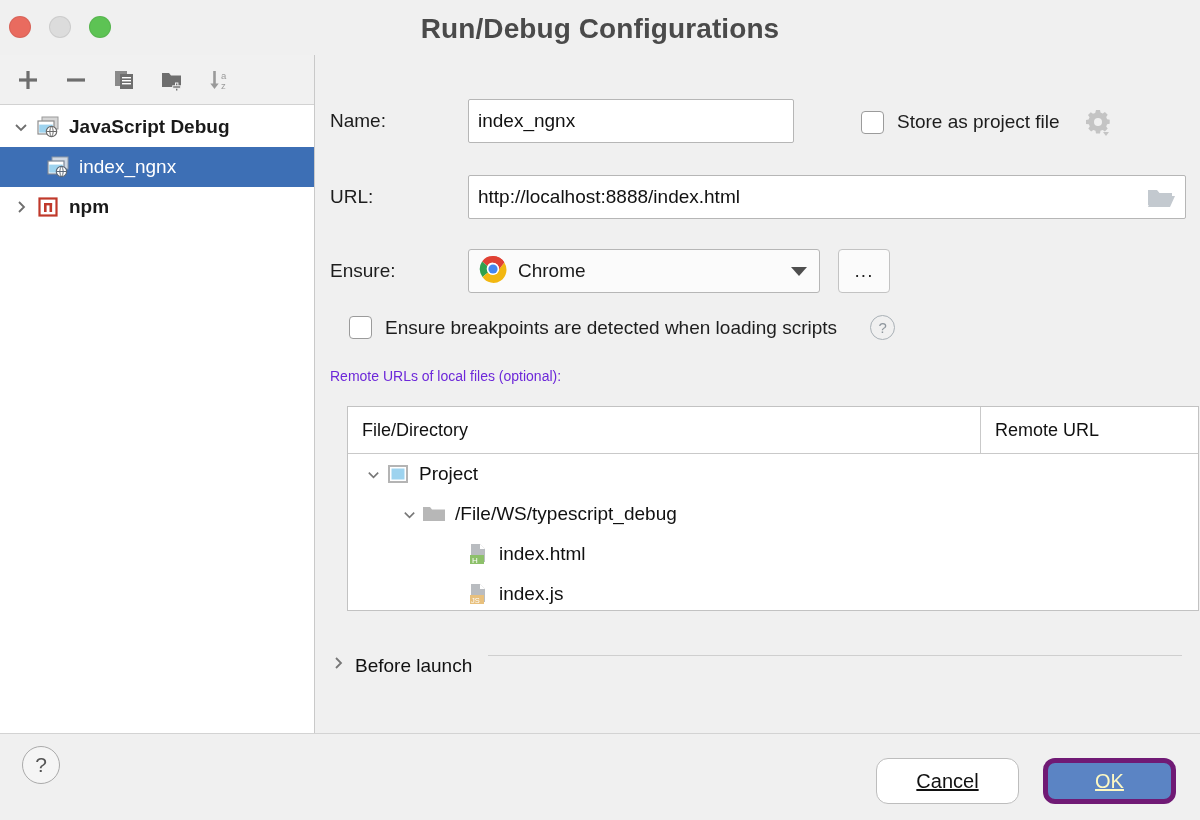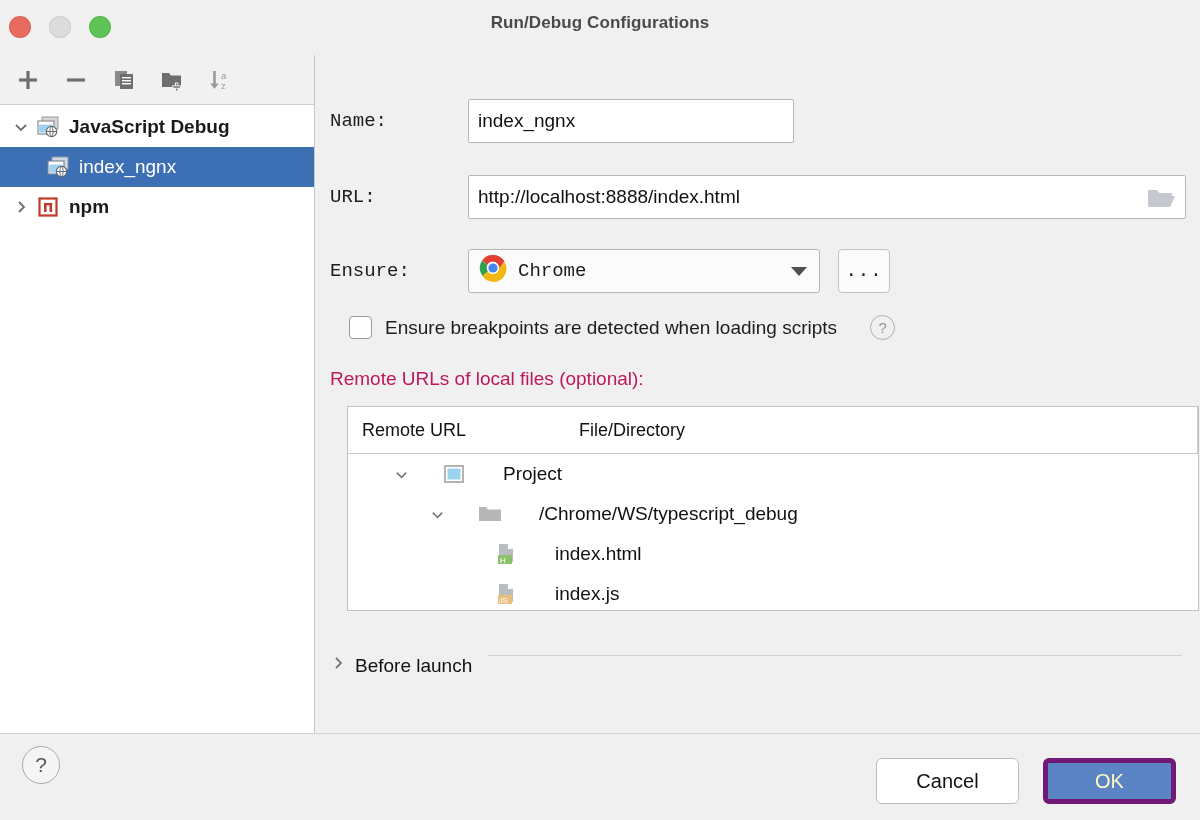--- a/index.html
+++ b/index.html
@@ -17,21 +17,21 @@
     position:absolute;left:0;top:0;width:1200px;height:55px;
     background:#f0f0f0;
   }
   .traffic{position:absolute;left:9px;top:16px;display:flex;gap:18px;}
   .light{width:22px;height:22px;border-radius:50%;}
   .light.red{background:#e96b5f;box-shadow:inset 0 0 0 1px rgba(0,0,0,.07);}
   .light.amber{background:#dcdcdc;box-shadow:inset 0 0 0 1px rgba(0,0,0,.07);}
   .light.green{background:#5dc354;box-shadow:inset 0 0 0 1px rgba(0,0,0,.07);}
   .title{
     position:absolute;left:0;top:13px;width:1200px;text-align:center;
-    font-size:17px;font-weight:bold;color:#4a4a4a;letter-spacing:.1px;
+    font-size:28px;font-weight:bold;color:#4a4a4a;letter-spacing:.1px;
   }
 
   
   .sidebar{
     position:absolute;left:0;top:55px;width:315px;height:678px;
     background:#ffffff;border-right:1px solid #c9c9c9;box-sizing:border-box;
   }
   .sb-toolbar{
     height:50px;background:#f1f1f1;border-bottom:1px solid #d2d2d2;
     display:flex;align-items:center;padding-left:6px;gap:4px;box-sizing:border-box;
@@ -51,21 +51,21 @@
   .twisty{width:30px;display:flex;align-items:center;justify-content:center;
           color:#6e6e6e;font-size:16px;}
   .tree-icon{width:26px;height:22px;margin-right:7px;flex:0 0 auto;}
   .tree-label{white-space:nowrap;}
 
   
   .form{
     position:absolute;left:316px;top:55px;width:884px;height:678px;
     background:#f0f0f0;box-sizing:border-box;
   }
-  .row{position:absolute;display:flex;align-items:center;font-family:Liberation Mono, monospace;}
+  .row{position:absolute;display:flex;align-items:center;}
   .flabel{font-size:19px;color:#1d1d1d;}
 
   .input{
     background:#ffffff;border:1px solid #b6b6b6;border-radius:2px;
     font-size:19px;color:#111;display:flex;align-items:center;
     padding:0 9px;box-sizing:border-box;
   }
   .input-name{position:absolute;left:152px;top:44px;width:326px;height:44px;}
   .input-url{position:absolute;left:152px;top:120px;width:718px;height:44px;
              padding-right:46px;}
@@ -97,33 +97,33 @@
     letter-spacing:1px;box-sizing:border-box;
   }
 
   .ensure-row{position:absolute;left:33px;top:260px;}
   .helpq{
     width:25px;height:25px;border-radius:50%;border:1.6px solid #a9b0b6;
     color:#8e969d;font-size:15px;display:flex;align-items:center;
     justify-content:center;margin-left:20px;box-sizing:border-box;
   }
 
-  .remote-label{position:absolute;left:14px;top:313px;font-size:19px;color:#be185d;}
+  .remote-label{position:absolute;left:14px;top:313px;font-size:14px;color:#6d28d9;}
 
   .table{
     position:absolute;left:31px;top:351px;width:852px;height:205px;
     background:#ffffff;border:1px solid #c2c2c2;box-sizing:border-box;
     overflow:hidden;
   }
   .thead{display:flex;height:46px;border-bottom:1px solid #c9c9c9;}
   .th{display:flex;align-items:center;font-size:18px;color:#111;padding-left:14px;
       box-sizing:border-box;}
   .th.c1{width:633px;border-right:1px solid #c9c9c9;}
   .th.c2{flex:1;}
-  .trow{display:flex;align-items:center;height:40px;font-size:19px;color:#111;gap:28px;}
+  .trow{display:flex;align-items:center;height:40px;font-size:19px;color:#111;}
   .trow .ind{flex:0 0 auto;}
   .tw2{width:26px;display:flex;align-items:center;justify-content:center;
        color:#777;font-size:15px;flex:0 0 auto;}
   .ficon{width:24px;height:22px;margin-right:9px;flex:0 0 auto;display:flex;
          align-items:center;justify-content:center;}
 
   .before{position:absolute;left:14px;top:600px;width:852px;display:flex;align-items:flex-start;}
   .before .bchev{color:#777;font-size:17px;margin-right:9px;}
   .before .btext{font-size:19px;color:#111;white-space:nowrap;}
   .before .bline{flex:1;height:1px;background:#cfcfcf;margin-left:16px;}
@@ -133,22 +133,22 @@
     position:absolute;left:0;top:733px;width:1200px;height:87px;
     background:#f0f0f0;border-top:1px solid #d3d3d3;box-sizing:border-box;
   }
   .help-btn{
     position:absolute;left:22px;top:12px;width:38px;height:38px;border-radius:50%;
     border:1.6px solid #aaa;color:#555;font-size:21px;display:flex;
     align-items:center;justify-content:center;box-sizing:border-box;background:#f5f5f5;
   }
   .btns{position:absolute;right:24px;top:24px;display:flex;gap:24px;}
   .btn{
-    height:46px;border-radius:6px;font-size:20px;display:flex;align-items:center;
-    justify-content:center;box-sizing:border-box;
+    height:46px;border-radius:12px;font-size:20px;display:flex;align-items:center;
+    justify-content:center;box-sizing:border-box;text-decoration:underline;
   }
   .btn-cancel{width:143px;background:#ffffff;border:1px solid #bdbdbd;color:#111;}
   .btn-apply{width:143px;background:#f0f0f0;border:1px solid #d2d2d2;color:#a8a8a8;}
   .btn-ok{width:133px;background:#5b84c4;border:5px solid #701a75;color:#fef9c3;}
 </style>
 </head>
 <body>
 
 <div class="window">
 
@@ -254,20 +254,31 @@
     </div>
   </div>
 
   <div class="form">
 
     <div class="row" style="left:14px;top:44px;height:44px;">
       <span class="flabel">Name:</span>
     </div>
     <div class="input input-name">index_ngnx</div>
 
+    <div class="store-row cb-row">
+      <span class="cb"></span>
+      <span>Store as project file</span>
+      <span class="gear">
+        <svg width="30" height="30" viewBox="0 0 30 30">
+          <path d="M13 3h4l.5 2.6 2.2.9 2.2-1.5 2.8 2.8-1.5 2.2.9 2.2 2.6.5v4l-2.6.5-.9 2.2 1.5 2.2-2.8 2.8-2.2-1.5-2.2.9-.5 2.6h-4l-.5-2.6-2.2-.9-2.2 1.5-2.8-2.8 1.5-2.2-.9-2.2L3 17v-4l2.6-.5.9-2.2-1.5-2.2 2.8-2.8 2.2 1.5 2.2-.9z" fill="#c4c4c4"></path>
+          <circle cx="15" cy="15" r="4" fill="#f0f0f0"></circle>
+          <path d="M20 25 L26 25 L23 29 Z" fill="#c4c4c4"></path>
+        </svg>
+      </span>
+    </div>
 
     <div class="row" style="left:14px;top:120px;height:44px;">
       <span class="flabel">URL:</span>
     </div>
     <div class="input input-url">
       <span>http://localhost:8888/index.html</span>
       <span class="url-folder">
         <svg width="30" height="24" viewBox="0 0 30 24">
           <path d="M2 4h9l2.5 3H26v3H8l-4 9H2z" fill="#c3c9cf"></path>
           <path d="M6 10h23l-5 11H2z" fill="#c3c9cf"></path>
@@ -298,22 +309,22 @@
     <div class="ensure-row cb-row">
       <span class="cb"></span>
       <span>Ensure breakpoints are detected when loading scripts</span>
       <span class="helpq">?</span>
     </div>
 
     <div class="remote-label">Remote URLs of local files (optional):</div>
 
     <div class="table">
       <div class="thead">
+        <div class="th c1">File/Directory</div>
         <div class="th c2">Remote URL</div>
-        <div class="th c1">File/Directory</div>
       </div>
 
       <div class="trow">
         <span class="ind" style="width:12px;"></span>
         <span class="tw2">
           <svg width="15" height="15" viewBox="0 0 16 16">
               <path d="M3 6 L8 11 L13 6" fill="none" stroke="#777" stroke-width="1.7"></path>
             </svg>
         </span>
         <span class="ficon">
@@ -330,21 +341,21 @@
         <span class="tw2">
           <svg width="15" height="15" viewBox="0 0 16 16">
               <path d="M3 6 L8 11 L13 6" fill="none" stroke="#777" stroke-width="1.7"></path>
             </svg>
         </span>
         <span class="ficon">
           <svg width="24" height="20" viewBox="0 0 24 20">
             <path d="M1 3h7l2 2.5h13V17H1z" fill="#b7b7b7"></path>
           </svg>
         </span>
-        <span>/Chrome/WS/typescript_debug</span>
+        <span>/File/WS/typescript_debug</span>
       </div>
 
       <div class="trow">
         <span class="ind" style="width:118px;"></span>
         <span class="ficon">
           <svg width="22" height="22" viewBox="0 0 22 22">
             <path d="M4 1h9l5 5v13H4z" fill="#b9bcc0"></path>
             <path d="M13 1l5 5h-5z" fill="#ffffff"></path>
             <rect x="3" y="12" width="14" height="9" fill="#8dc06a"></rect>
             <text x="5" y="19.5" font-family="'Liberation Sans',sans-serif" font-size="8" fill="#ffffff">H</text>

